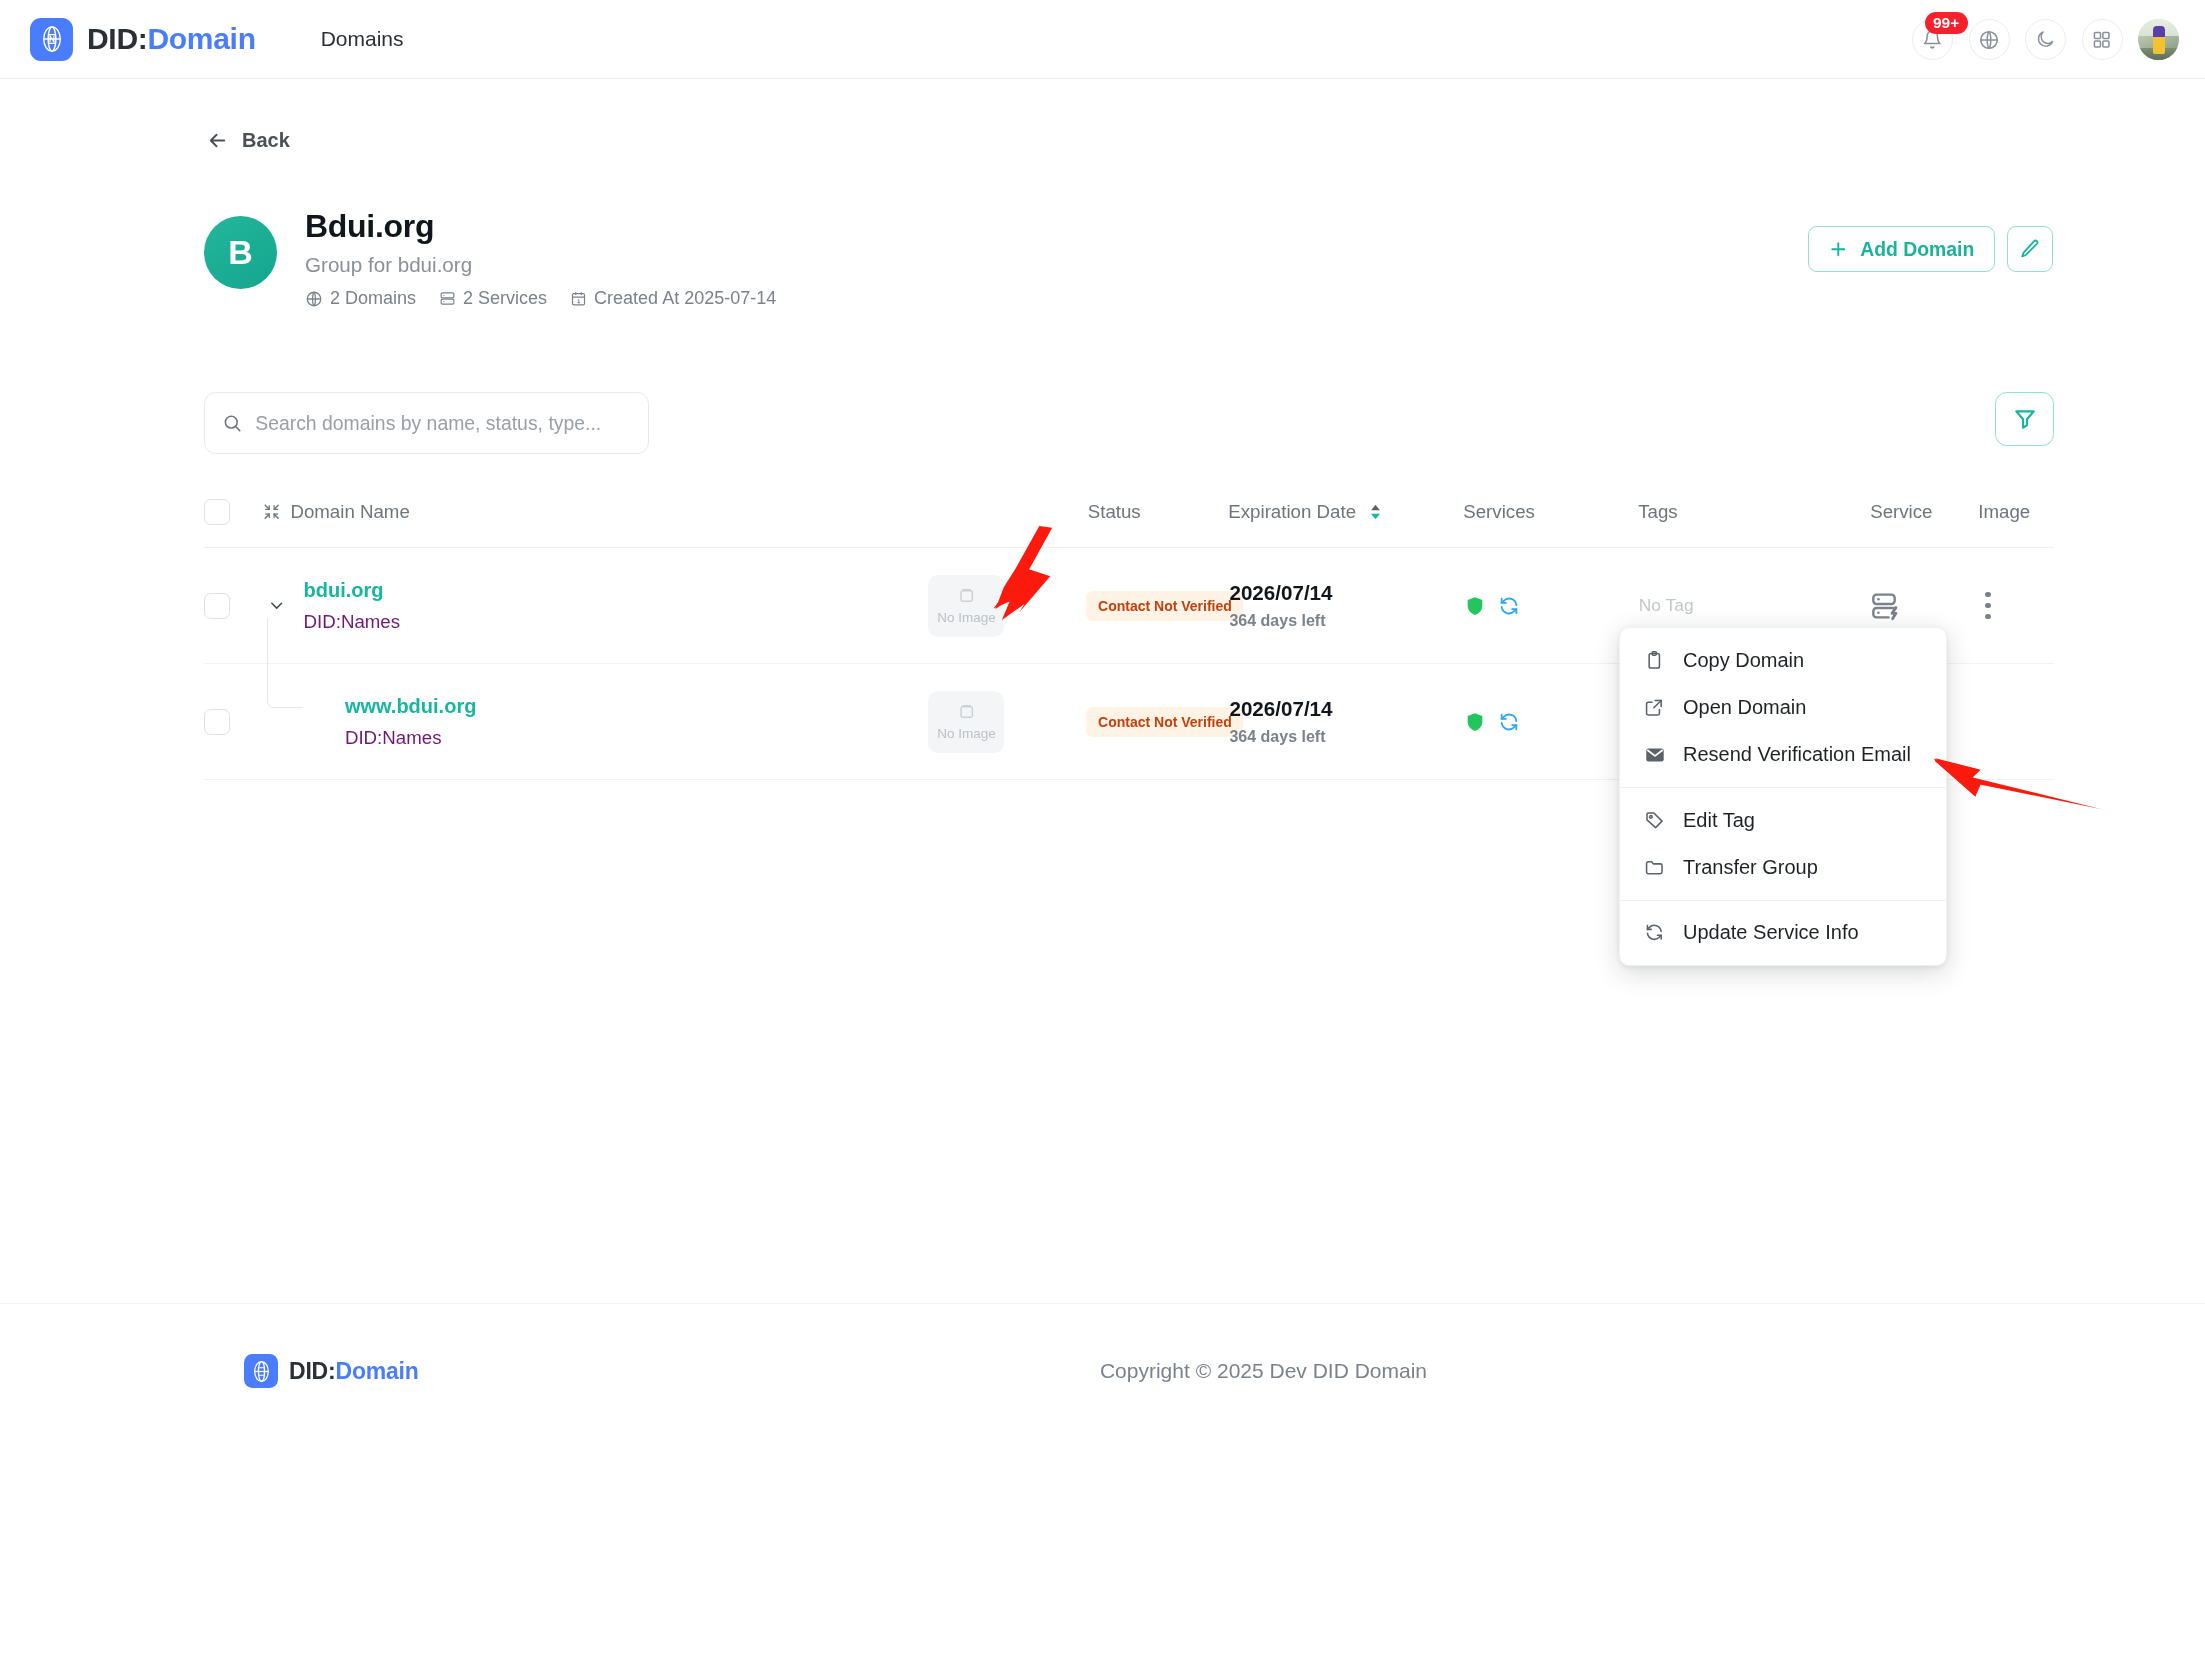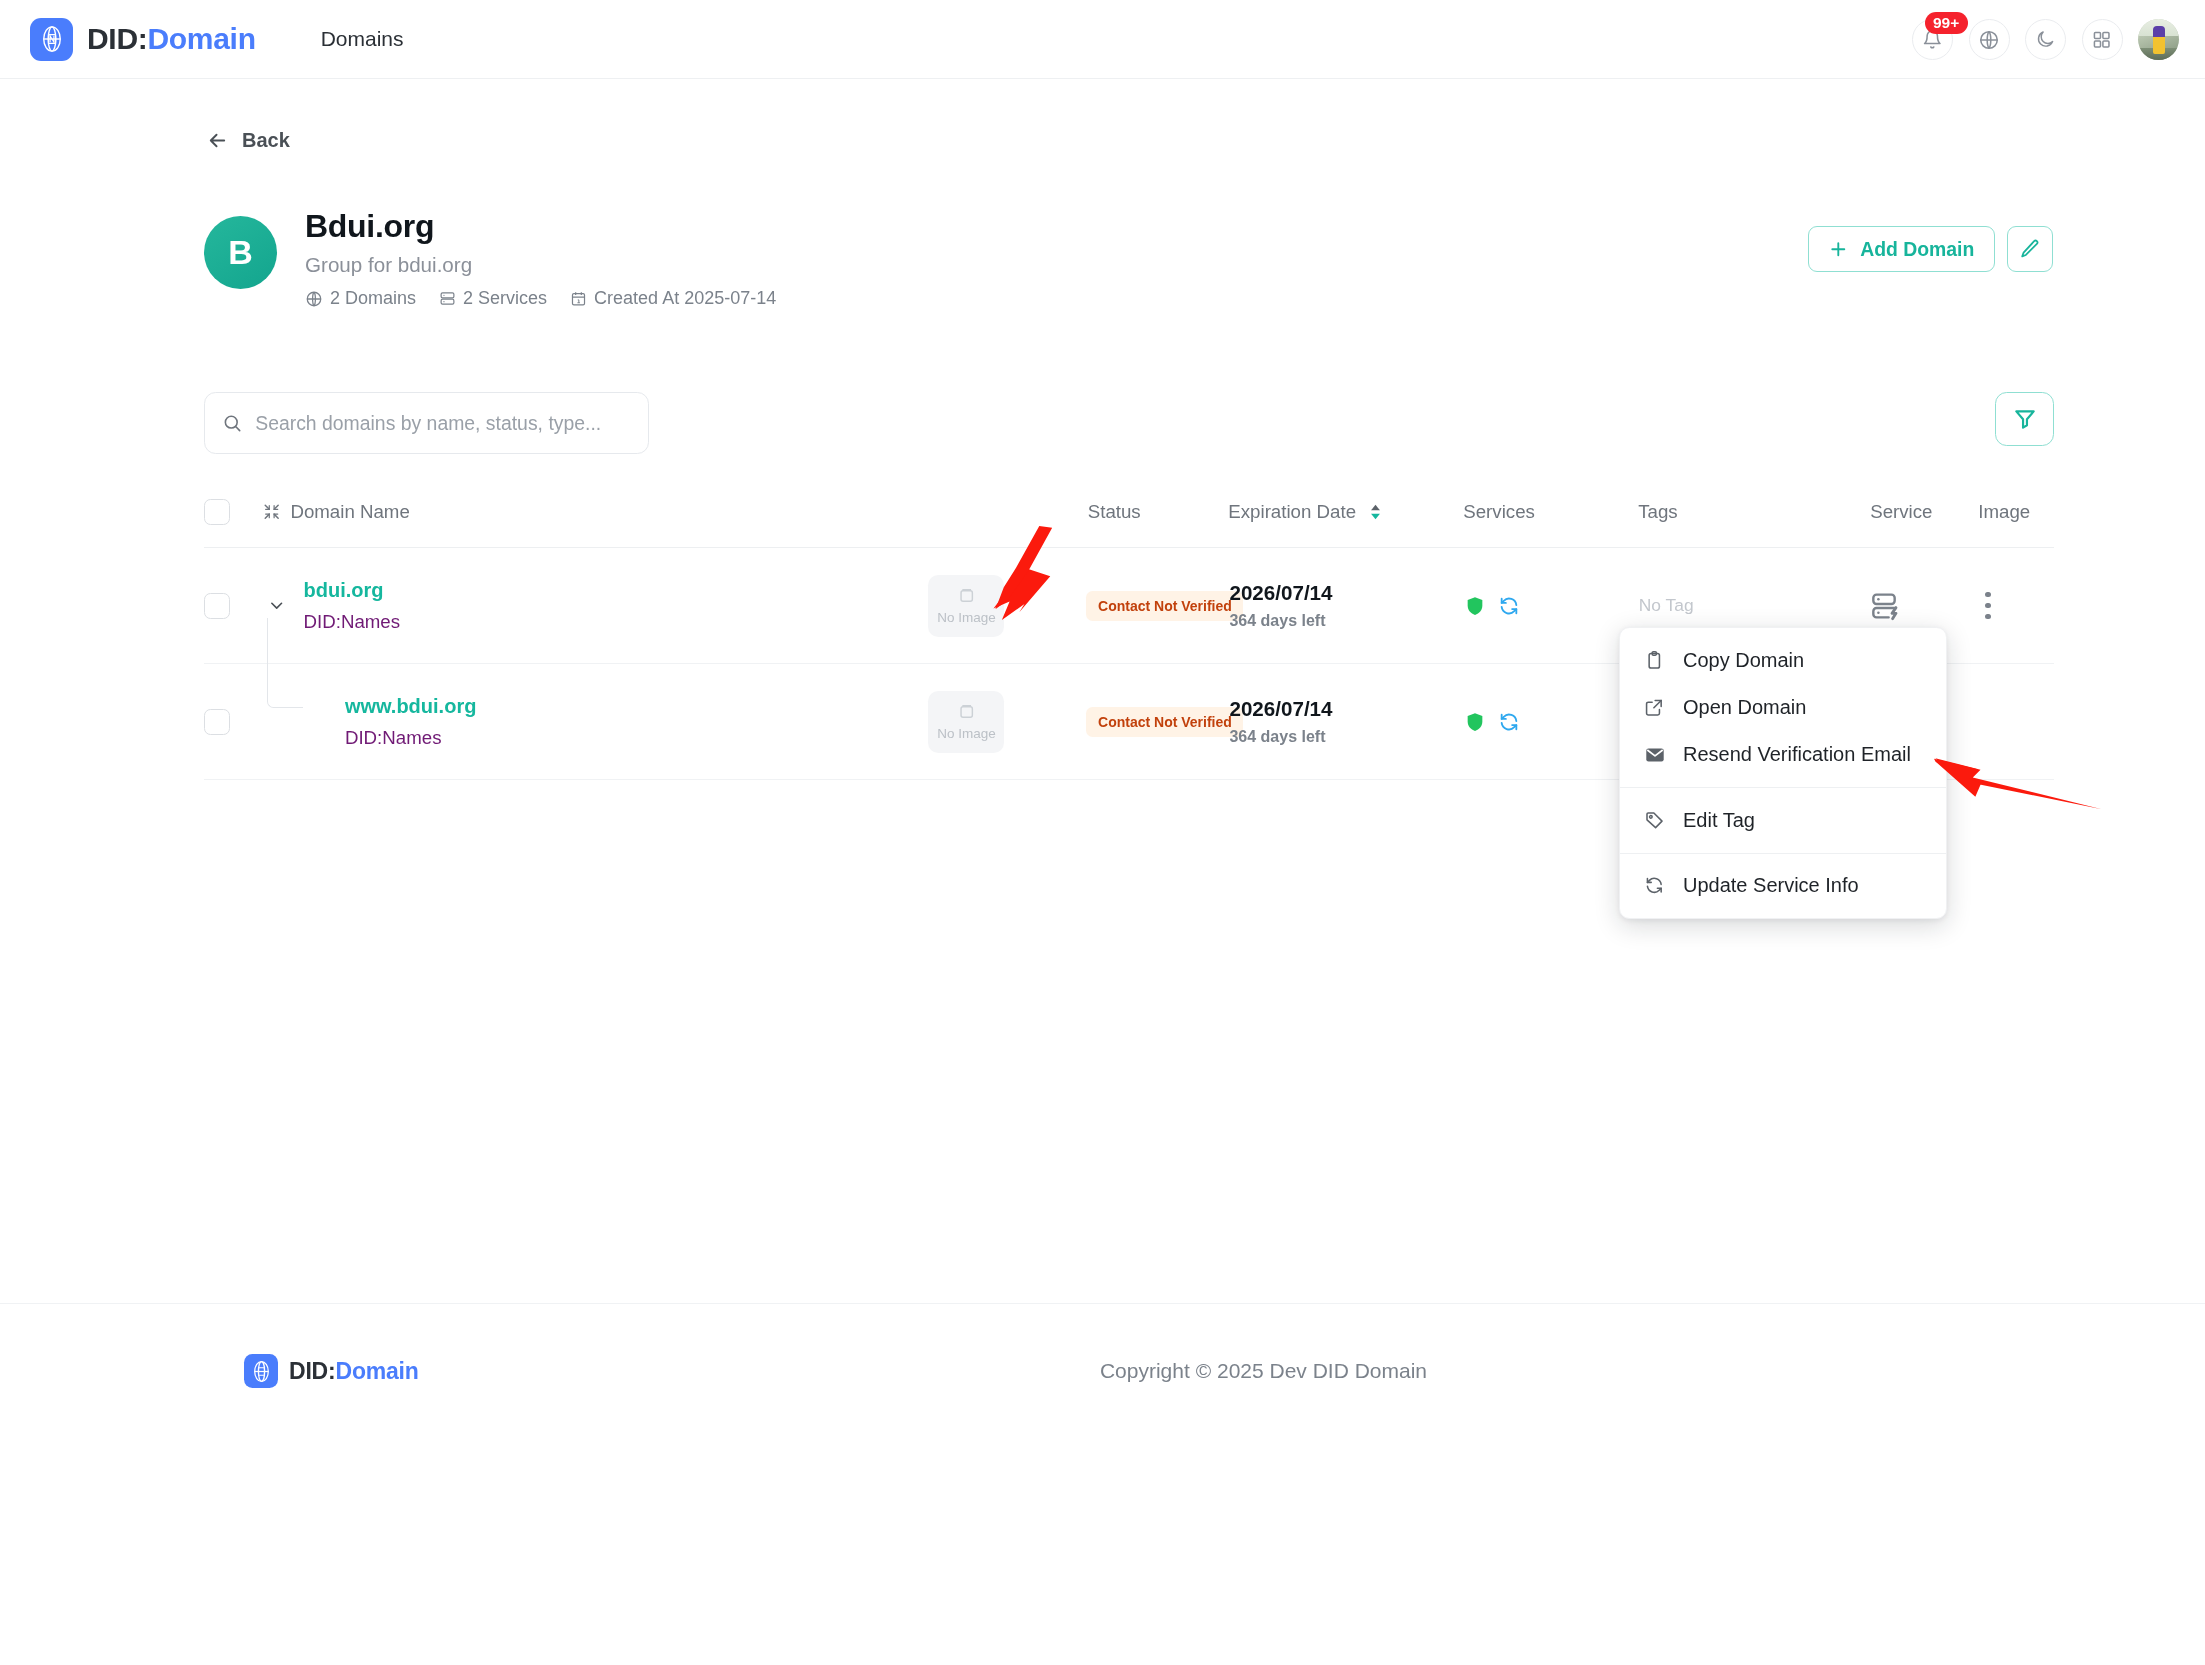--- a/index.html
+++ b/index.html
@@ -539,20 +539,28 @@
 
     <div class="mi">
       <span class="mi-icon">
         <svg width="20.6" height="20.6" viewBox="0 0 24 24" fill="none" stroke="#5c6269" stroke-width="1.8" stroke-linejoin="round">
           <path d="M3.5 11.5V4.8A1.3 1.3 0 014.8 3.5h6.7L21 13l-7.5 7.5z"></path>
           <circle cx="8" cy="8" r="1.5"></circle>
         </svg>
       </span>
       <span>Edit Tag</span>
     </div>
+    <div class="mi">
+      <span class="mi-icon">
+        <svg width="20.6" height="20.6" viewBox="0 0 24 24" fill="none" stroke="#5c6269" stroke-width="1.8" stroke-linejoin="round">
+          <path d="M3 7.5A2 2 0 015 5.5h3.8l2 2.5H19a2 2 0 012 2v7.5a2 2 0 01-2 2H5a2 2 0 01-2-2z"></path>
+        </svg>
+      </span>
+      <span>Transfer Group</span>
+    </div>
 
     <div class="msep"></div>
 
     <div class="mi">
       <span class="mi-icon">
         <svg width="20.6" height="20.6" viewBox="0 0 24 24" fill="none" stroke="#5c6269" stroke-width="1.8" stroke-linecap="round" stroke-linejoin="round">
           <path d="M20 11A8 8 0 006.3 6.3L4 8.6"></path>
             <path d="M4 4.2v4.4h4.4"></path>
           <path d="M4 13a8 8 0 0013.7 4.7L20 15.4"></path>
             <path d="M20 19.8v-4.4h-4.4"></path>

